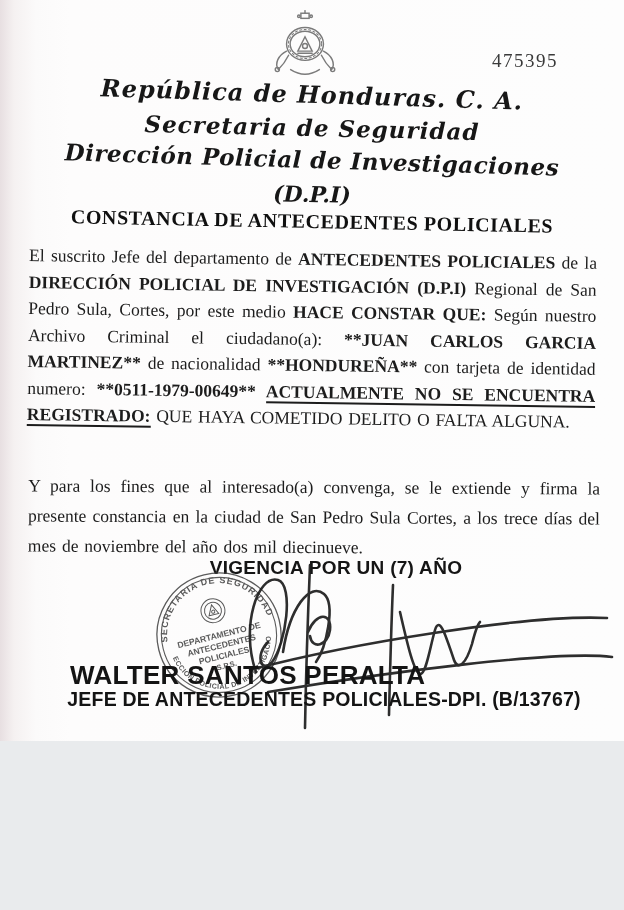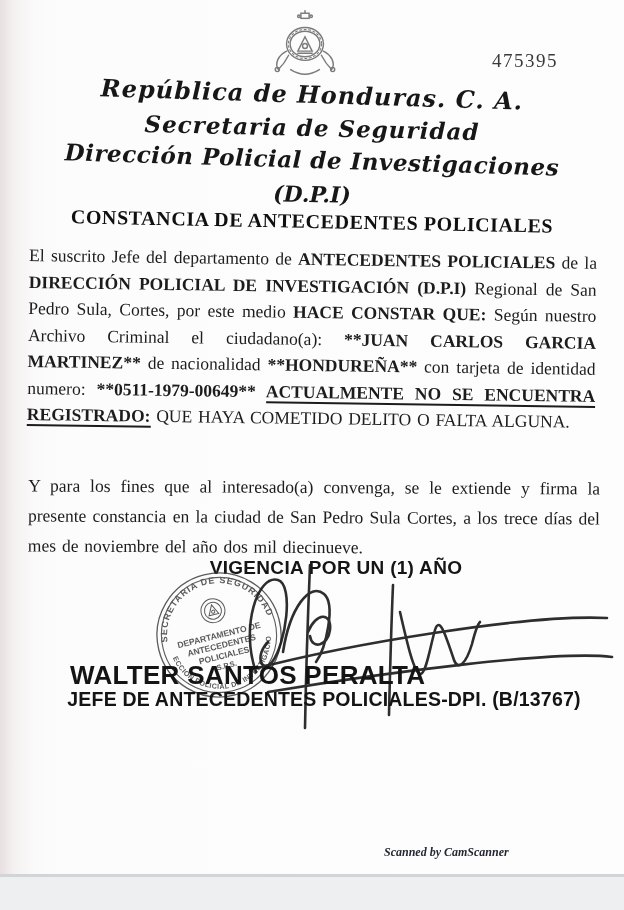--- a/index.html
+++ b/index.html
@@ -1,17 +1,17 @@
 <!DOCTYPE html>
 <html><head>
 <meta charset="utf-8">
 <style>
   html,body{margin:0;padding:0;background:#e9ebed;}
   .page{
-    position:relative; width:624px; height:910px; overflow:hidden;
+    position:relative; width:624px; height:741px; overflow:hidden;
     background:
       linear-gradient(90deg,#e7dfe1 0px,#f5f1f1 14px,#fbfafa 36px,#fdfcfc 70px,#fdfdfd 100%);
     font-family:"Liberation Serif", serif; color:#1c1c1c;
   }
   .abs{position:absolute;}
   
   .emblem{left:264px; top:10px; width:82px; height:70px; opacity:.82;}
   .doc-number{left:470px; top:50px; width:110px; text-align:center;
     font-size:19px; letter-spacing:1.5px; color:#3a3a3a;}
   .script{font-family:"DejaVu Serif", serif; font-style:italic; font-weight:bold;
@@ -77,21 +77,21 @@
   <div class="abs script h2">Secretaria de Seguridad</div>
   <div class="abs script h3">Dirección Policial de Investigaciones</div>
   <div class="abs script h4">(D.P.I)</div>
 
   <div class="abs title">CONSTANCIA DE ANTECEDENTES POLICIALES</div>
 
   <p class="abs para p1"><span>El suscrito Jefe del departamento de </span><span class="b">ANTECEDENTES POLICIALES</span><span> de la </span><span class="b">DIRECCIÓN POLICIAL DE INVESTIGACIÓN (D.P.I)</span><span> Regional de San Pedro Sula, Cortes, por este medio </span><span class="b">HACE CONSTAR QUE:</span><span> Según nuestro Archivo Criminal el ciudadano(a): </span><span class="b">**JUAN CARLOS GARCIA MARTINEZ**</span><span> de nacionalidad </span><span class="b">**HONDUREÑA**</span><span> con tarjeta de identidad numero: </span><span class="b">**0511-1979-00649** </span><span class="bu">ACTUALMENTE NO SE ENCUENTRA REGISTRADO:</span><span> QUE HAYA COMETIDO DELITO O FALTA ALGUNA.</span></p>
 
   <p class="abs para p2">Y para los fines que al interesado(a) convenga, se le extiende y firma la presente constancia en la ciudad de San Pedro Sula Cortes, a los trece días del mes de noviembre  del año dos mil diecinueve.</p>
 
-  <div class="abs vigencia">VIGENCIA POR UN (1) AÑO</div>
+  <div class="abs vigencia">VIGENCIA POR UN (7) AÑO</div>
 
   <svg class="abs stamp" viewBox="0 0 150 134">
     <defs>
       <path id="arcTop" d="M 23,67 A 52,52 0 0 1 127,67"></path>
       <path id="arcBot" d="M 25,80 A 51,51 0 0 0 125,80"></path>
     </defs>
     <circle cx="75" cy="67" r="62" stroke="#454545" fill="none" stroke-width="1.3"></circle>
     <circle cx="75" cy="67" r="57.5" stroke="#454545" fill="none" stroke-width="1.1"></circle>
     <text font-size="9" letter-spacing="1">
       <textPath href="#arcTop" startOffset="50%" text-anchor="middle">· SECRETARIA DE SEGURIDAD ·</textPath>

